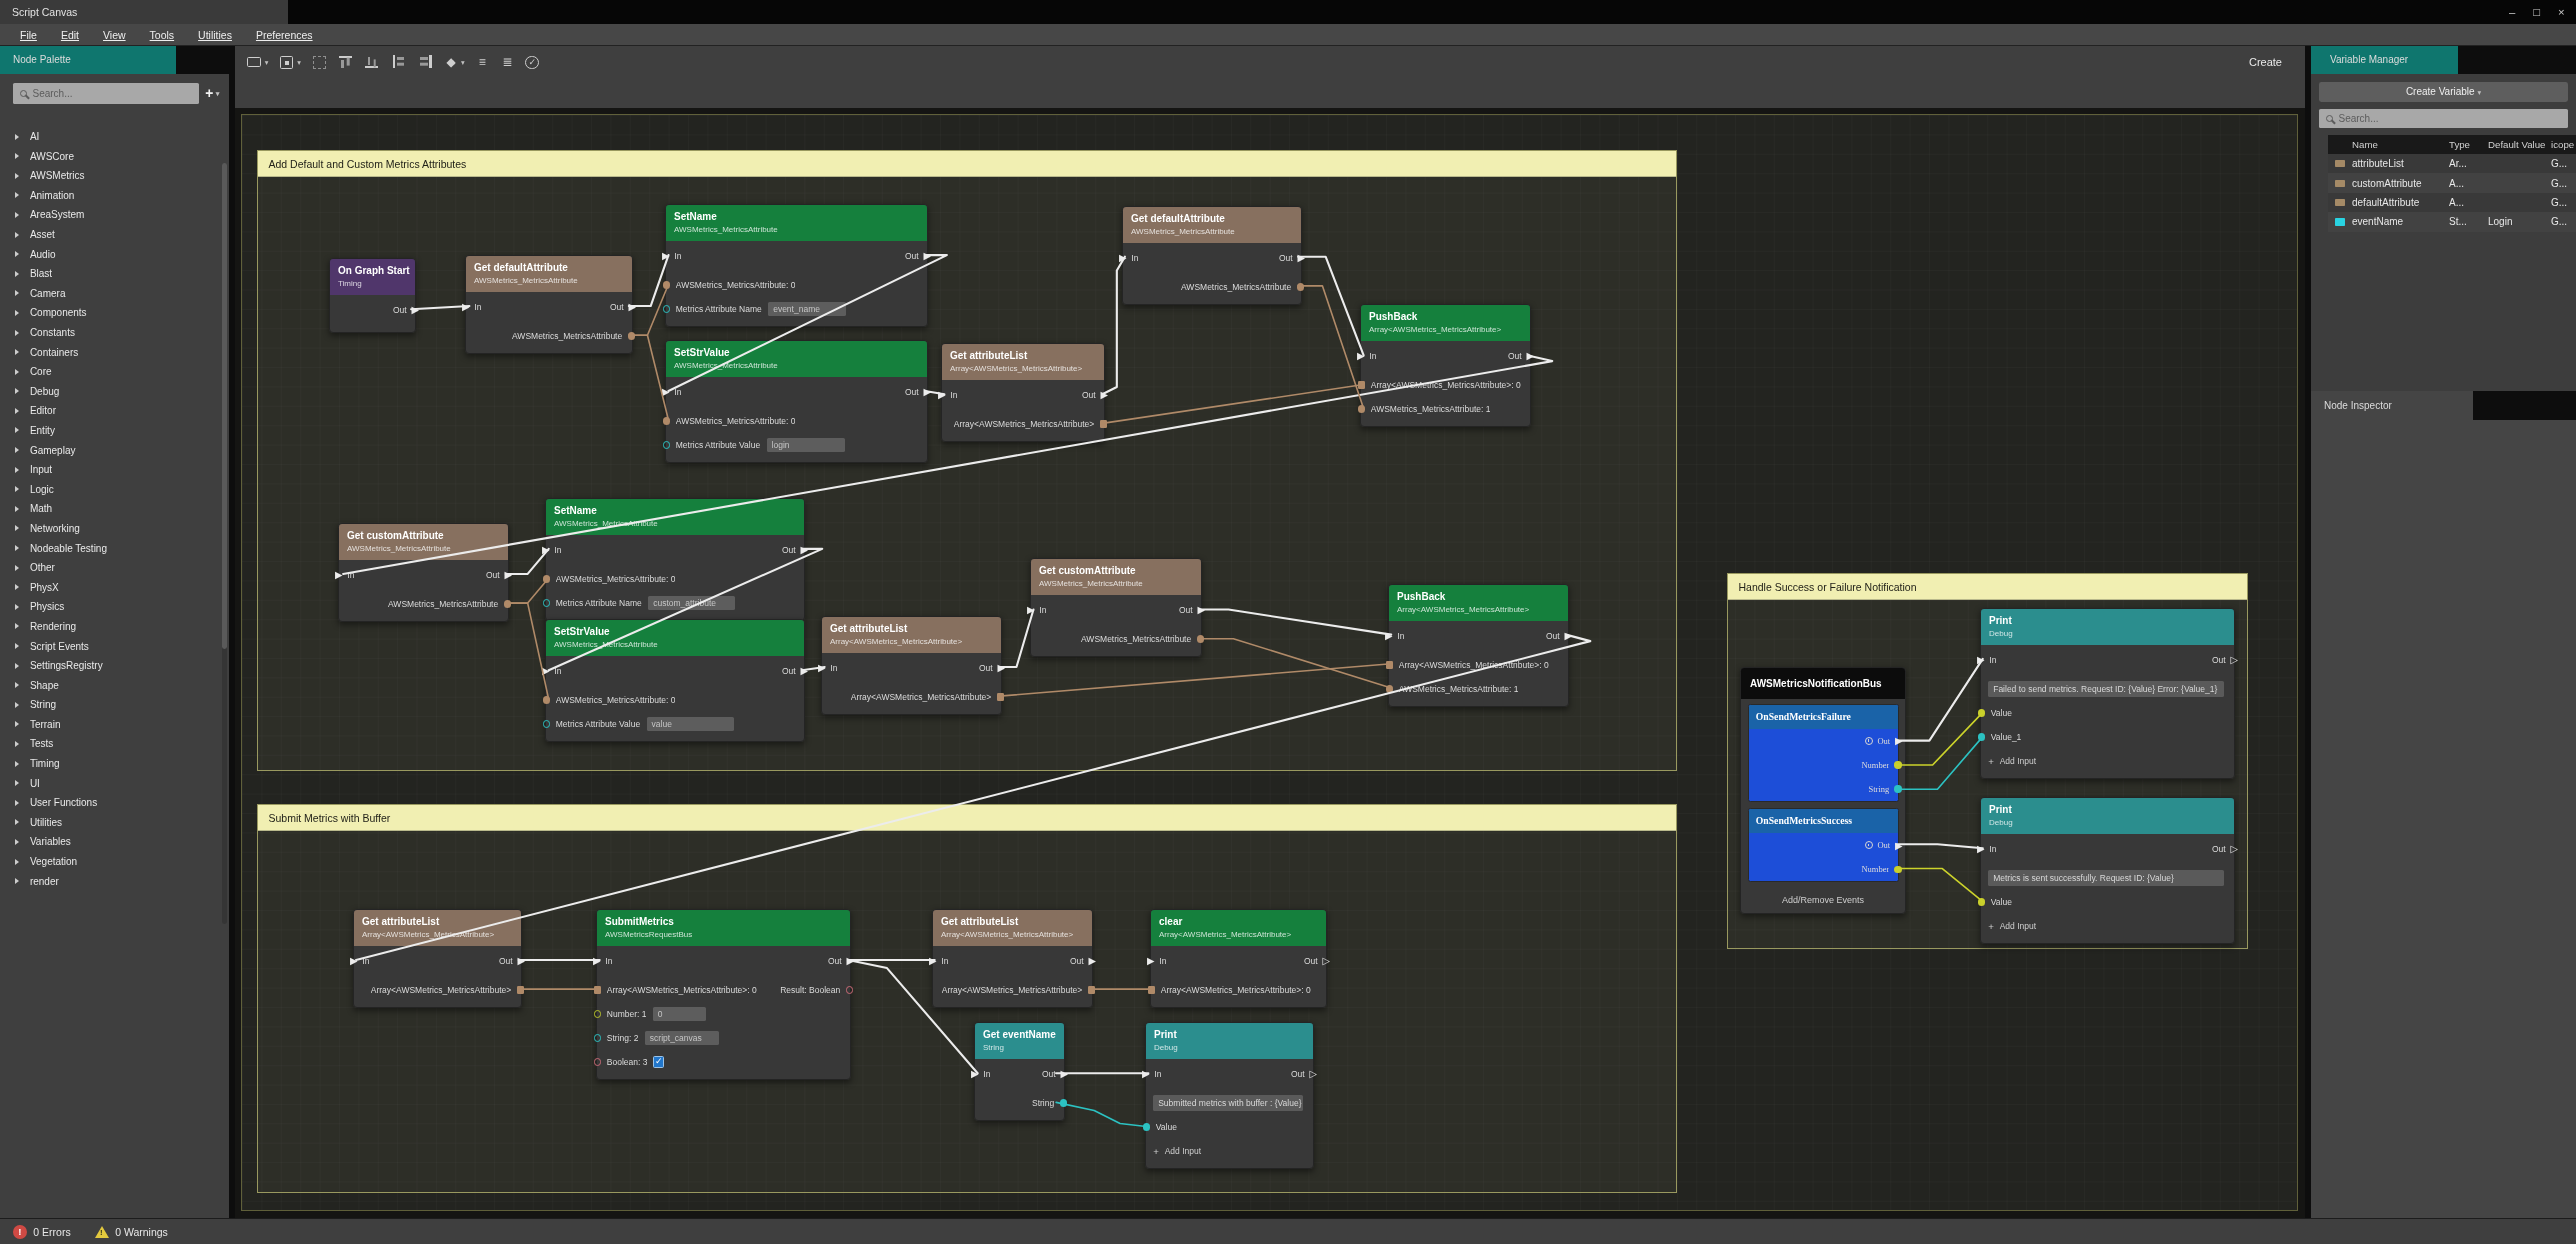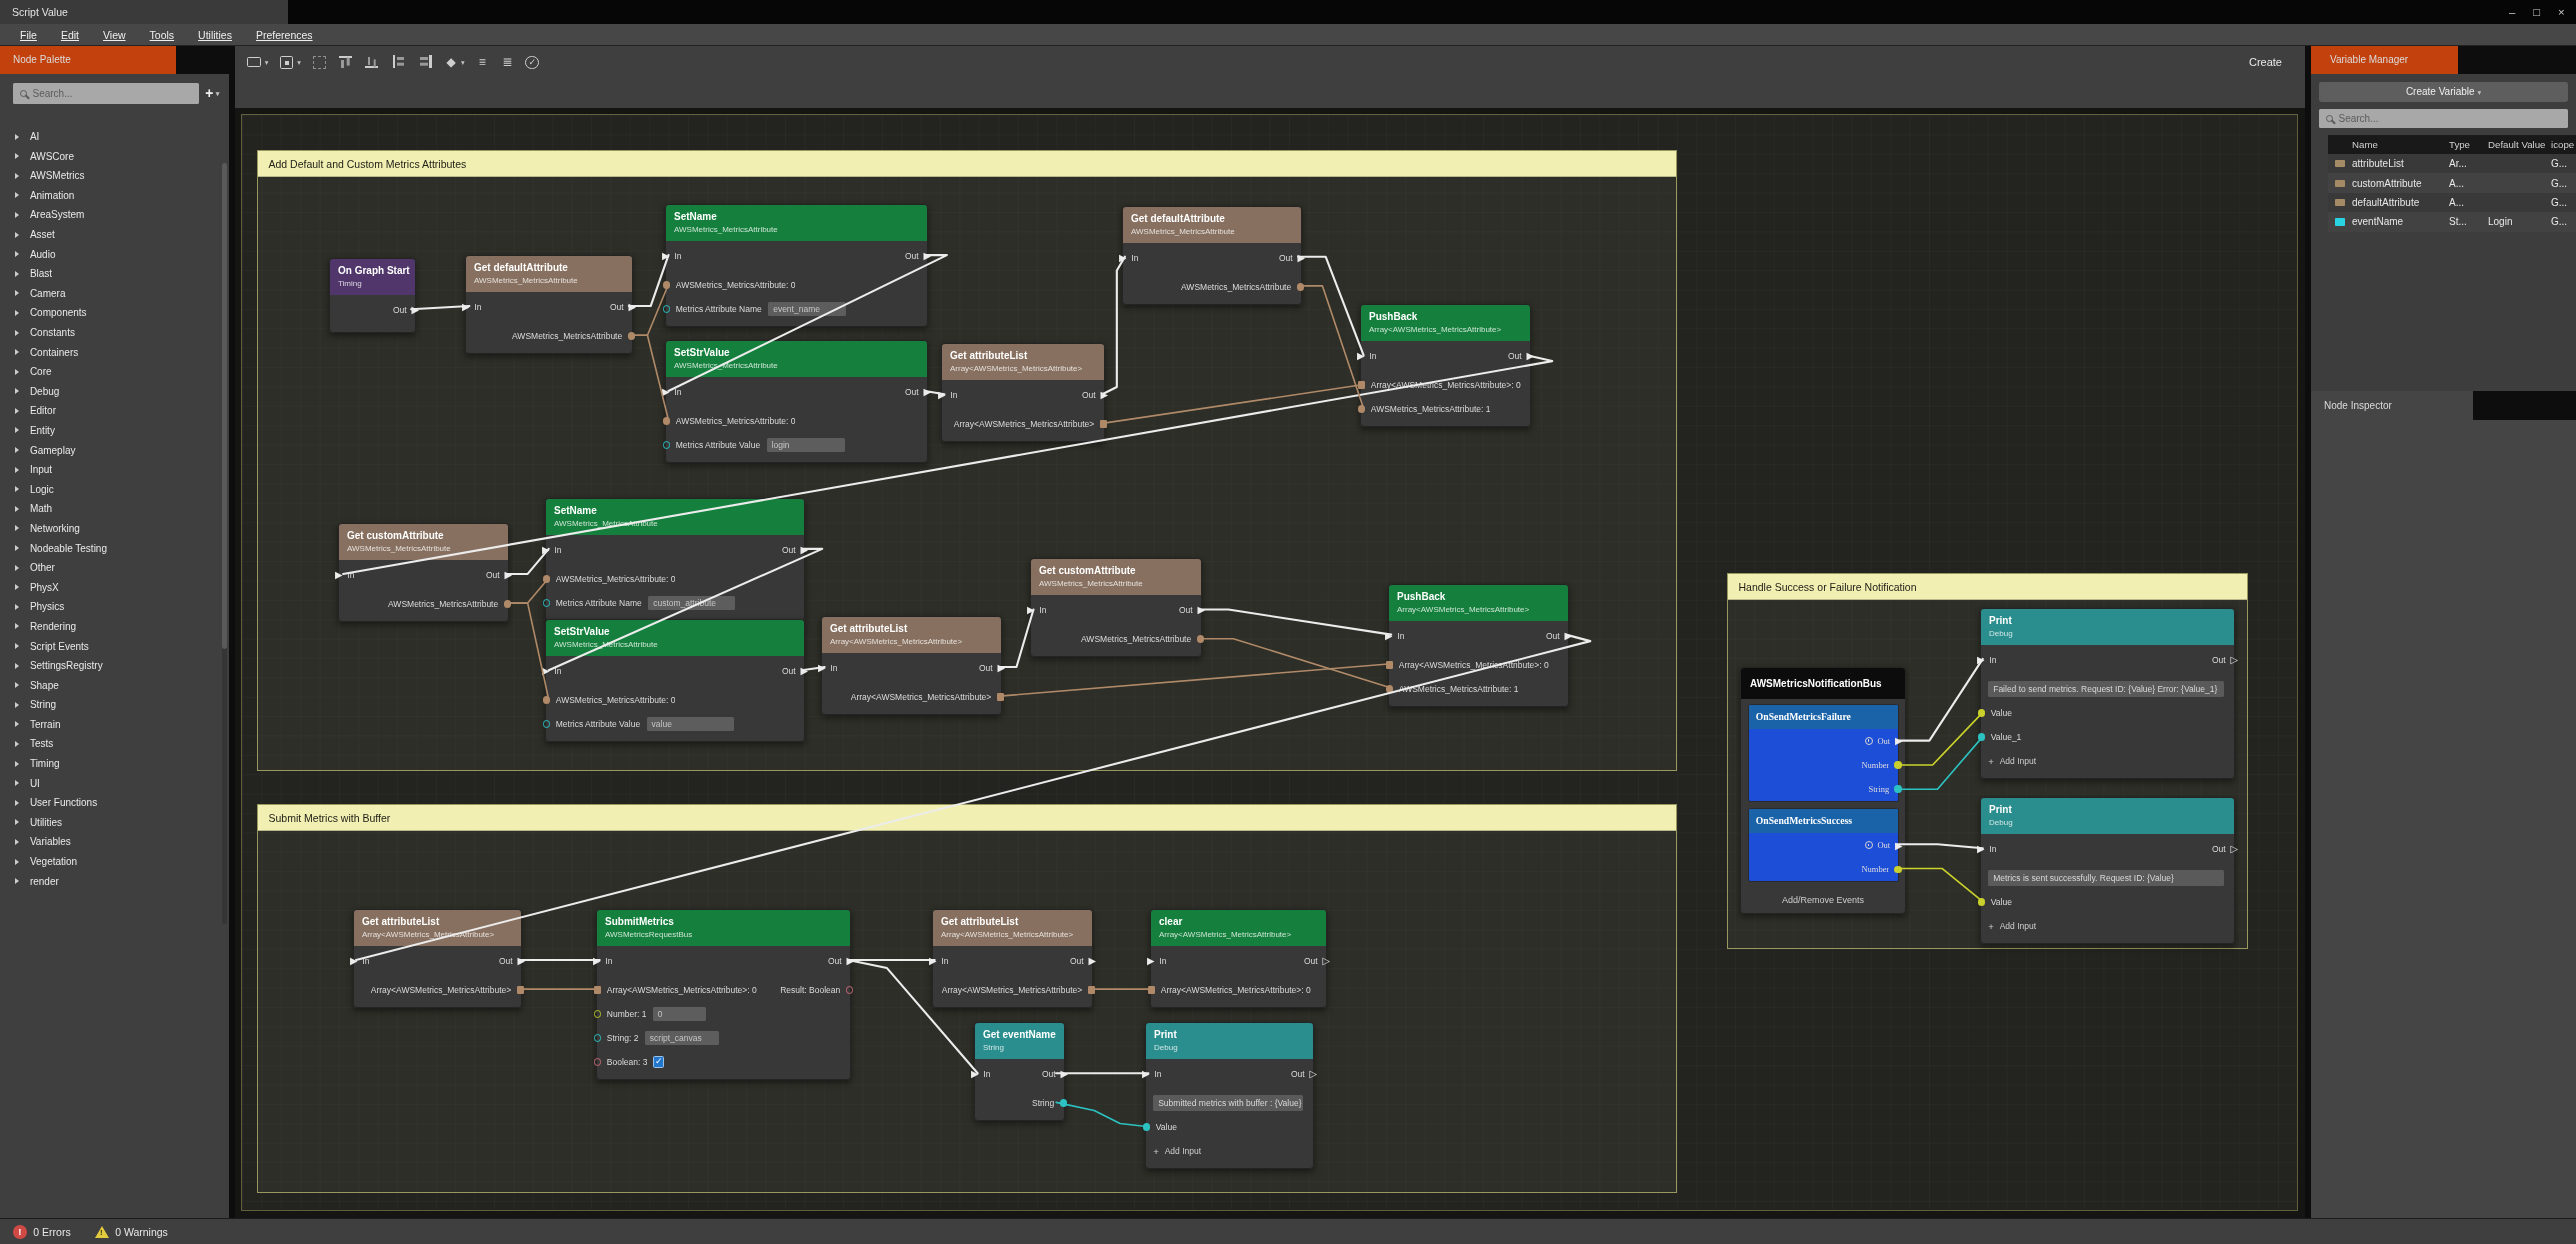--- a/index.html
+++ b/index.html
@@ -15,21 +15,21 @@
     font-size:10.5px; line-height:24px; padding-left:12px; color:#e3e3e3; }
   .win-btns { position:absolute; right:4.9px; top:0; height:24px; display:flex; gap:18px; align-items:center;
     color:#cfcfcf; font-size:11.3px; padding-right:6.5px;}
   .win-btn { cursor:default; }
   .menubar { position:absolute; left:0; top:24px; right:0; height:22px; background:#474747;
     display:flex; align-items:center; padding-left:8px; border-bottom:0.8px solid #222; }
   .menu-item { padding:0 12px; font-size:10.5px; color:#efefef; text-decoration:underline; }
   
   .tab-strip { position:absolute; left:0; right:0; height:27.5px; background:#0d0d0d; }
   .panel-tab { display:inline-block; height:27.5px; line-height:27.5px; padding:0 13px; min-width:176px;
-    background:#c2410c; color:#dcdcdc; font-size:10px; }
+    background:#0f766e; color:#dcdcdc; font-size:10px; }
   
   .left-panel { position:absolute; left:0; top:46px; width:229px; bottom:27px; background:#0d0d0d; }
   .left-body { position:absolute; left:0; right:0; top:27.5px; bottom:0; background:#3f3f3f; }
   .search-row { display:flex; align-items:center; gap:6.5px; padding:9.7px 6.5px 8px 13px; }
   .search-box { flex:1; height:21px; background:#a8a8a8; border-radius:1.6px; display:flex; align-items:center;
     gap:5.7px; padding:0 6.5px; color:#5c5c5c; font-size:10px; }
   .mag { width:7.3px; height:7.3px; border:1.6px solid #5c5c5c; border-radius:50%; position:relative; flex:none; }
   .mag::after { content:""; position:absolute; width:4.9px; height:1.6px; background:#5c5c5c;
     transform:rotate(45deg); right:-4px; bottom:-1.6px; }
   .add-btn { color:#f2f2f2; font-size:13.8px; font-weight:bold; display:flex; align-items:center; gap:2.4px; padding-right:3.2px;}
@@ -153,21 +153,21 @@
   .ic-align-right::after { content:""; position:absolute; right:5.7px; top:3.2px; width:7.3px; height:2.4px; background:#999; box-shadow:0 5.7px 0 #999; }
   .ic-text { font-size:12px; color:#cfcfcf; line-height:16px; text-align:center; width:14.6px; }
   .ic-check { width:13.8px; height:13.8px; border:1.6px solid #cfcfcf; border-radius:50%; color:#cfcfcf;
     font-size:9px; line-height:11.3px; text-align:center; margin-top:0.8px; }
   svg.wires { position:absolute; left:0; top:0; pointer-events:none; }
 </style>
 </head>
 <body>
 
 <div class="titlebar">
-  <div class="title-tab">Script Value</div>
+  <div class="title-tab">Script Canvas</div>
   <div class="win-btns">
       <span class="win-btn">–</span>
       <span class="win-btn">□</span>
       <span class="win-btn">×</span>
     </div>
 </div>
 <div class="menubar">
     <span class="menu-item">File</span>
     <span class="menu-item">Edit</span>
     <span class="menu-item">View</span>

